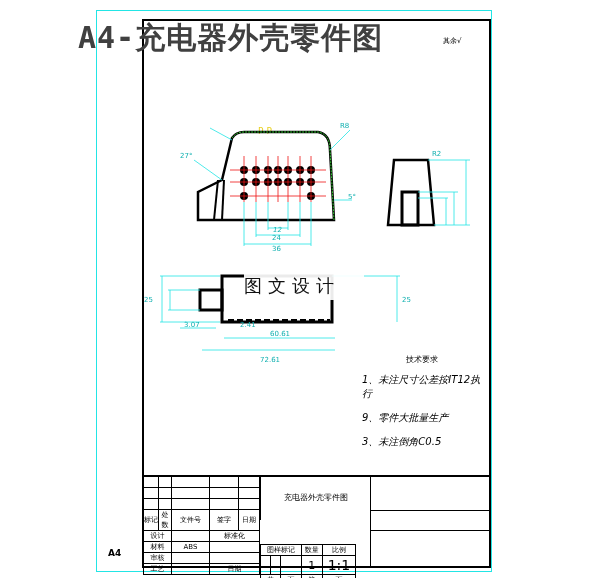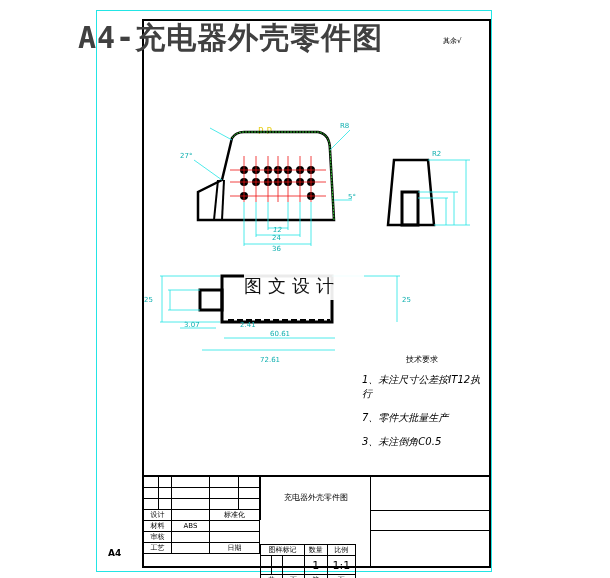--- a/index.html
+++ b/index.html
@@ -125,21 +125,21 @@
   <text x="100" y="87" font-size="7" fill="#10b0b0">2.41</text>
   <text x="4" y="62" font-size="7" fill="#10b0b0">25</text>
   <text x="262" y="62" font-size="7" fill="#10b0b0">25</text>
 </svg>
 
 <div id="watermark" class="abs">图文设计</div>
 
 <div id="tech" class="abs">
   <div class="h">技术要求</div>
   <div class="l">1、未注尺寸公差按IT12执行</div>
-  <div class="l">7、零件大批量生产</div>
+  <div class="l">9、零件大批量生产</div>
   <div class="l">3、未注倒角C0.5</div>
 </div>
 
 <div class="abs" style="left:142px;top:475px;width:349px;height:93px;border-top:2px solid #000;box-sizing:border-box;"></div>
 <table class="tb" style="left:143px;top:476px;width:117px;">
   <tbody>
       <tr>
         <td style="width:14px"></td>
         <td style="width:12px"></td>
         <td style="width:37px"></td>
@@ -152,20 +152,27 @@
         <td></td>
         <td></td>
         <td></td>
       </tr>
   <tr>
         <td></td>
         <td></td>
         <td></td>
         <td></td>
         <td></td>
+      </tr>
+  <tr>
+        <td>标记</td>
+        <td>处数</td>
+        <td>文件号</td>
+        <td>签字</td>
+        <td>日期</td>
       </tr>
   <tr>
         <td colspan="2">设计</td>
         <td></td>
         <td colspan="2">标准化</td>
       </tr>
   <tr>
         <td colspan="2">材料</td>
         <td style="">ABS</td>
         <td colspan="2"></td>
@@ -188,21 +195,21 @@
       <tr>
         <td colspan="3">图样标记</td>
         <td>数量</td>
         <td>比例</td>
       </tr>
   <tr>
         <td style="height:18px"></td>
         <td></td>
         <td></td>
         <td style="font-size:11px">1</td>
-        <td style="font-size:11px">1:1</td>
+        <td style="font-size:14px">1:1</td>
       </tr>
   <tr>
         <td colspan="2">共</td>
         <td>页</td>
         <td>第</td>
         <td>页</td>
       </tr>
 </tbody>
   </table>
 <div class="abs" style="left:370px;top:476px;width:120px;height:92px;border-left:1px solid #000;">

